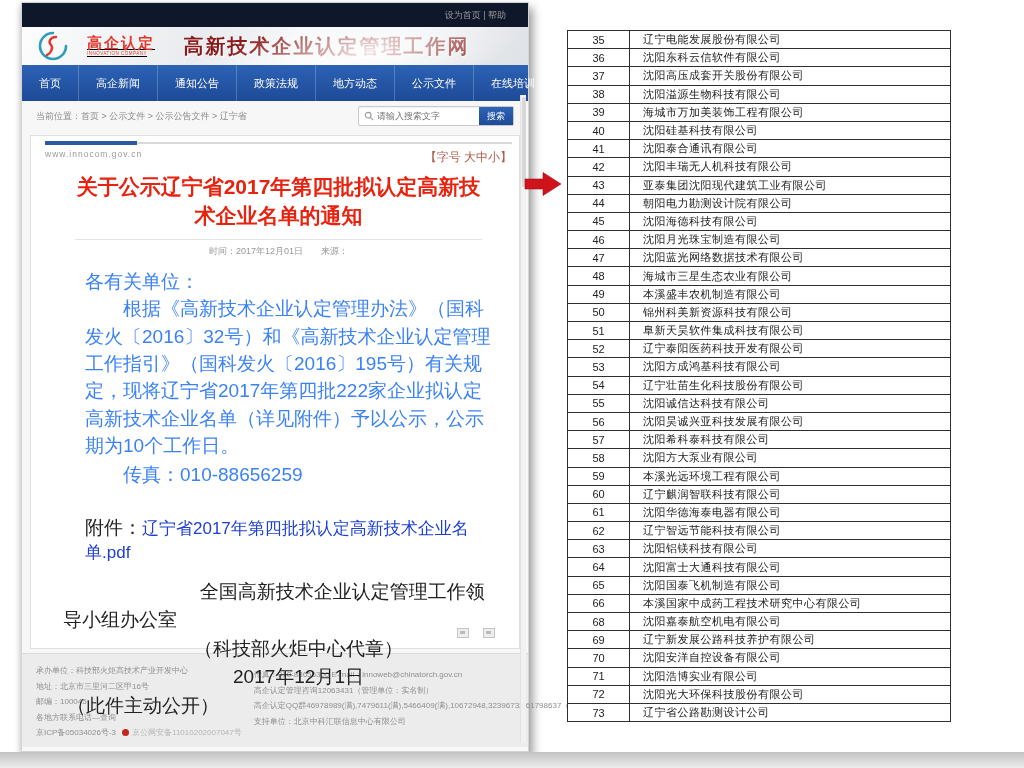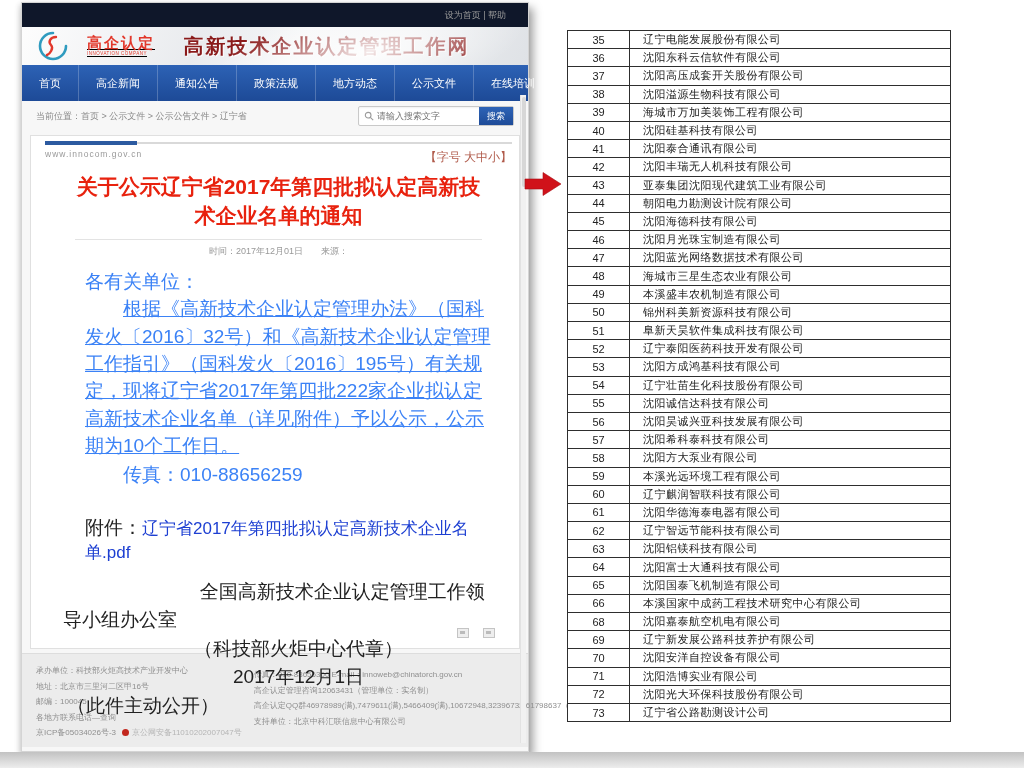--- a/index.html
+++ b/index.html
@@ -61,21 +61,21 @@
   .site-url { font-size:8.5px; color:#9a9a9a; letter-spacing:1px; }
   .fontsize { font-size:12px; color:#b05a4a;margin-left:32px; }
 
   .art-title { color:#e8220e; font-weight:bold; font-size:21px; line-height:1.4;
     text-align:center; padding:6px 28px 4px 28px; }
   .art-div { height:1px; background:#e3e3e3; margin:4px 30px 0 30px; }
   .art-meta { text-align:center; font-size:9px; color:#999; margin-top:5px; }
 
   .body-text { padding:10px 18px 0 40px; color:#3b82f6; font-size:19px; line-height:1.44; }
   .body-text p.salute { text-indent:0; }
-  .body-text p.para { text-indent:2em;text-decoration:underline; }
+  .body-text p.para { text-indent:2em; }
   .body-text p.fax { text-indent:2em; margin-top:2px; }
 
   .attach { padding:26px 18px 0 40px; font-size:19px; color:#222; }
   .attach a { color:#1d3fd2; text-decoration:none; font-size:17px; cursor:pointer; }
 
   .sig { padding:14px 18px 0 18px; font-size:19px; color:#222; line-height:1.5; }
   .sig .s1 { text-indent:7.2em; }
   .sig .s2 { text-align:center; padding-left:40px; }
   .sig .s3 { text-align:center; padding-left:40px; }
   .sig .s4 { margin-left:4px; }

